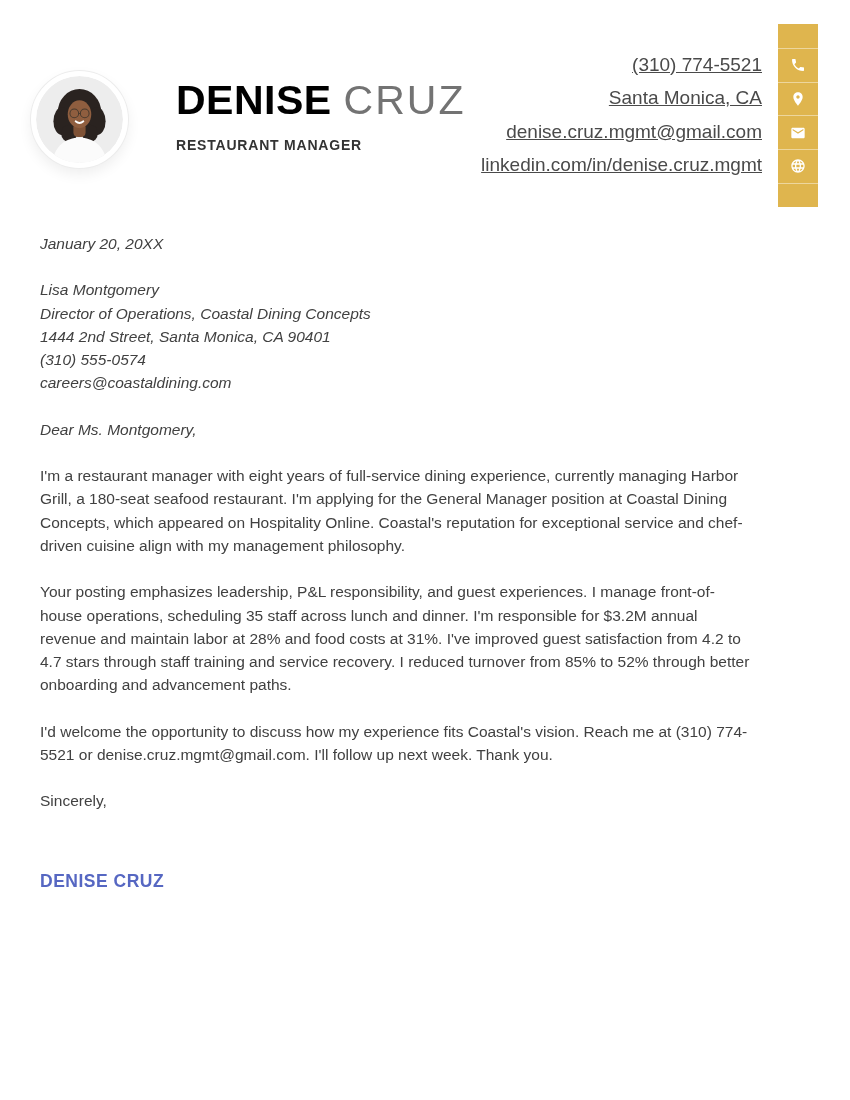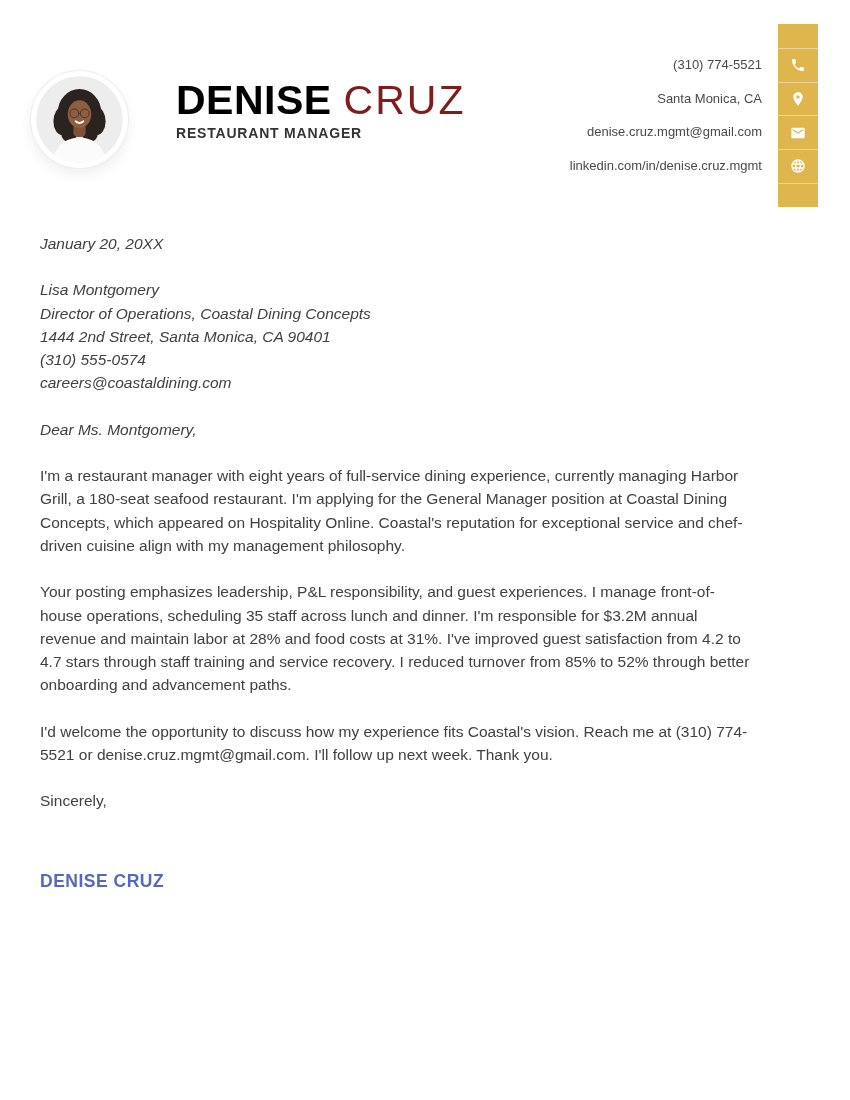--- a/index.html
+++ b/index.html
@@ -24,34 +24,34 @@
     overflow: hidden;
   }
   .avatar-wrap svg { width: 100%; height: 100%; display: block; }
 
   .name-block { position: absolute; left: 176px; top: 80px; }
   .name {
     font-size: 41px; line-height: 41px; letter-spacing: 0.5px;
     white-space: nowrap;
   }
   .name .first { color: #000000; font-weight: 800; }
-  .name .last  { color: #7f1d1d; font-weight: 400; letter-spacing: 2px; }
+  .name .last  { color: #737373; font-weight: 400; letter-spacing: 2px; }
   .job-title {
-    margin-top: 4px;
+    margin-top: 16px;
     font-size: 14px; font-weight: 700; letter-spacing: 0.8px;
     color: #333333;
   }
 
   .contact-block {
     position: absolute; top: 48px; right: 88px;
     text-align: right;
   }
   .contact-line {
     height: 33.5px; display: flex; align-items: center; justify-content: flex-end;
-    font-size: 13px; color: #4a4a4a;
+    font-size: 19px; color: #4a4a4a; text-decoration: underline;
   }
 
   .icon-rail {
     position: absolute; top: 24px; right: 32px;
     width: 40px; height: 183px;
     background: #dfb54e;
     display: flex; flex-direction: column;
   }
   .rail-cell {
     display: flex; align-items: center; justify-content: center;

